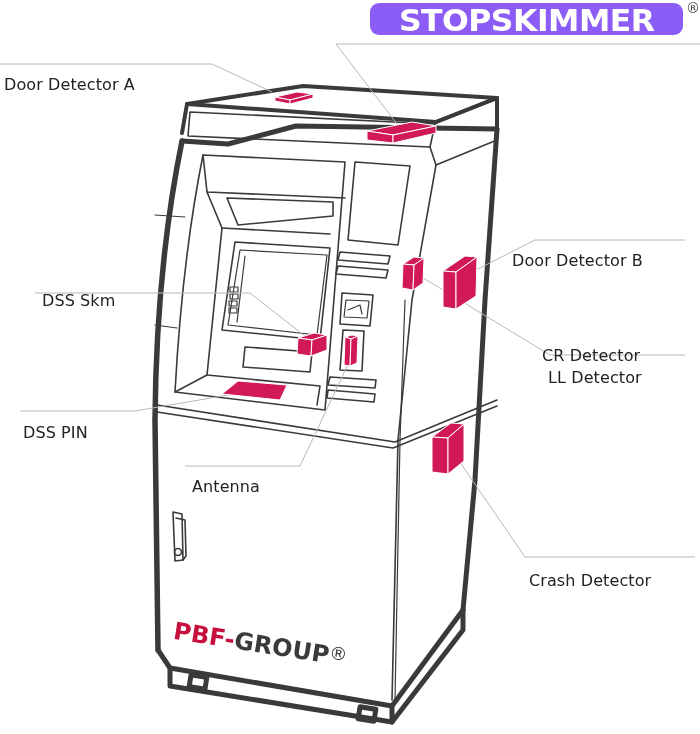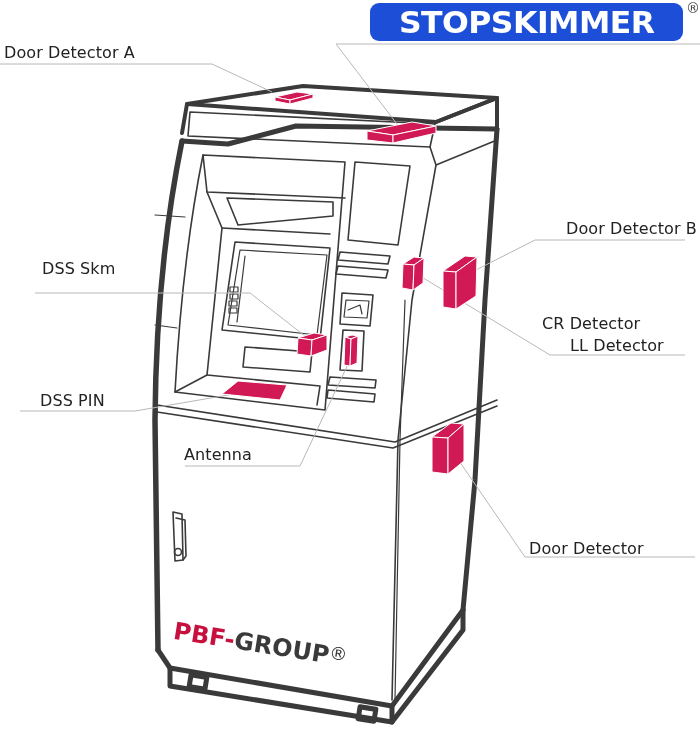--- a/index.html
+++ b/index.html
@@ -1,22 +1,22 @@
 <!DOCTYPE html>
 <html><head>
 <meta charset="utf-8">
 <style>
   html, body { margin: 0; padding: 0; background: #ffffff; }
   body { width: 700px; height: 734px; position: relative; overflow: hidden;
          font-family: "DejaVu Sans", sans-serif; }
   #stage { position: absolute; left: 0; top: 0; width: 700px; height: 734px; }
   .label { position: absolute; font-family: "DejaVu Sans", sans-serif; font-size: 16px;
-           color: #222222; white-space: nowrap; line-height: 18px; letter-spacing: 0.1px; }
-  .logo { position: absolute; left: 370px; top: 3px; width: 313px; height: 38px;
-          background: #1d4ed8; border-radius: 9px; display: flex; align-items: center;
+           color: #222222; white-space: nowrap; line-height: 18px; letter-spacing: 0.1px; margin-top: 32px; }
+  .logo { position: absolute; left: 370px; top: 3px; width: 313px; height: 32px;
+          background: #8b5cf6; border-radius: 9px; display: flex; 
           justify-content: center; }
   .logo-text { font-family: "DejaVu Sans", sans-serif; font-weight: bold; font-size: 30px;
                color: #ffffff; letter-spacing: -0.5px; transform: scaleX(1.05); }
   .reg { position: absolute; left: 686px; top: 0px; font-size: 14px; color: #444; }
   .pbf { position: absolute; left: 176px; top: 617px; transform: rotate(9deg);
          transform-origin: left top; font-family: "DejaVu Sans", sans-serif; font-weight: bold;
          font-size: 24px; white-space: nowrap; }
   .pbf-red { color: #c8103e; }
   .pbf-grey { color: #3a3a3a; }
   .pbf-reg { color: #3a3a3a; font-weight: normal; font-size: 18px; vertical-align: top; }
@@ -144,24 +144,24 @@
       <path d="M238 381 L287 385 L280 400 L222 394 Z"></path>
     </g>
   </svg>
 
   <div class="logo">
     <span class="logo-text">STOPSKIMMER</span>
   </div>
   <span class="reg">®</span>
 
   <span class="label" style="left:4px;top:44px">Door Detector A</span>
-  <span class="label" style="left:566px;top:220px">Door Detector B</span>
+  <span class="label" style="left:512px;top:220px">Door Detector B</span>
   <span class="label" style="left:542px;top:315px">CR Detector</span>
-  <span class="label" style="left:570px;top:337px">LL Detector</span>
+  <span class="label" style="left:548px;top:337px">LL Detector</span>
   <span class="label" style="left:42px;top:260px">DSS Skm</span>
-  <span class="label" style="left:40px;top:392px">DSS PIN</span>
-  <span class="label" style="left:184px;top:446px">Antenna</span>
-  <span class="label" style="left:529px;top:540px">Door Detector</span>
+  <span class="label" style="left:23px;top:392px">DSS PIN</span>
+  <span class="label" style="left:192px;top:446px">Antenna</span>
+  <span class="label" style="left:529px;top:540px">Crash Detector</span>
 
   <div class="pbf">
     <span class="pbf-red">PBF-</span><span class="pbf-grey">GROUP</span><span class="pbf-reg">®</span>
   </div>
 </div>
 
 </body></html>

